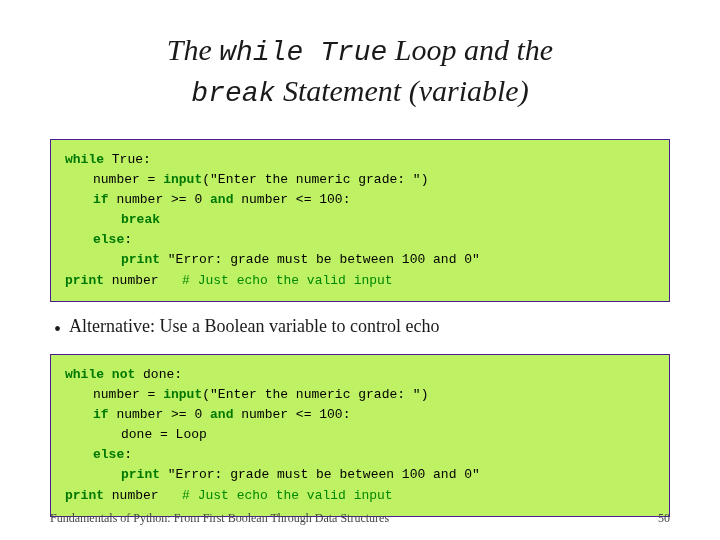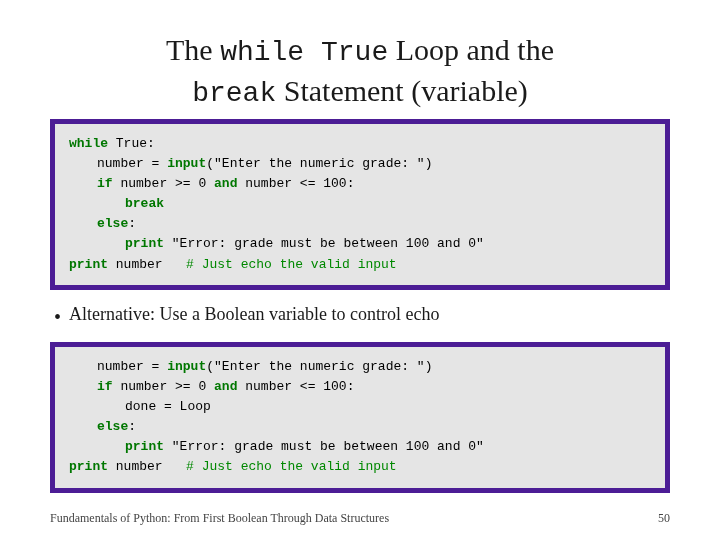--- a/index.html
+++ b/index.html
@@ -20,31 +20,32 @@
       display: flex;
       flex-direction: column;
     }
 
     .title {
       font-size: 30px;
       font-weight: normal;
       color: #1a1a1a;
       text-align: center;
       line-height: 1.3;
-      margin-bottom: 6px;
+      margin-bottom: 26px;
+      font-style: italic;
     }
 
     .title .mono {
       font-family: 'Courier New', Courier, monospace;
       font-size: 28px;
     }
 
     .code-box {
-      background: #e5e5e5;
-      border: 5px solid #4c1d95;
+      background: #bef264;
+      border: 1px solid #4c1d95;
       padding: 10px 14px;
       font-family: 'Courier New', Courier, monospace;
       font-size: 13px;
       line-height: 1.55;
       color: #000000;
       margin-bottom: 14px;
     }
 
     .code-box .kw {
       color: #007700;
@@ -104,20 +105,21 @@
     <div class="indent2"><span class="kw">print</span> "Error: grade must be between 100 and 0"</div>
     <div><span class="kw">print</span> number&nbsp;&nbsp; <span class="comment"># Just echo the valid input</span></div>
   </div>
 
   <div class="bullet">
     <span class="bullet-dot">•</span>
     <span>Alternative: Use a Boolean variable to control echo</span>
   </div>
 
   <div class="code-box">
+    <div><span class="kw">while</span> <span class="kw">not</span> done:</div>
     <div class="indent1">number = <span class="kw">input</span>("Enter the numeric grade: ")</div>
     <div class="indent1"><span class="kw">if</span> number &gt;= 0 <span class="kw">and</span> number &lt;= 100:</div>
     <div class="indent2">done = Loop</div>
     <div class="indent1"><span class="kw">else</span>:</div>
     <div class="indent2"><span class="kw">print</span> "Error: grade must be between 100 and 0"</div>
     <div><span class="kw">print</span> number&nbsp;&nbsp; <span class="comment"># Just echo the valid input</span></div>
   </div>
 
 </div>
 

